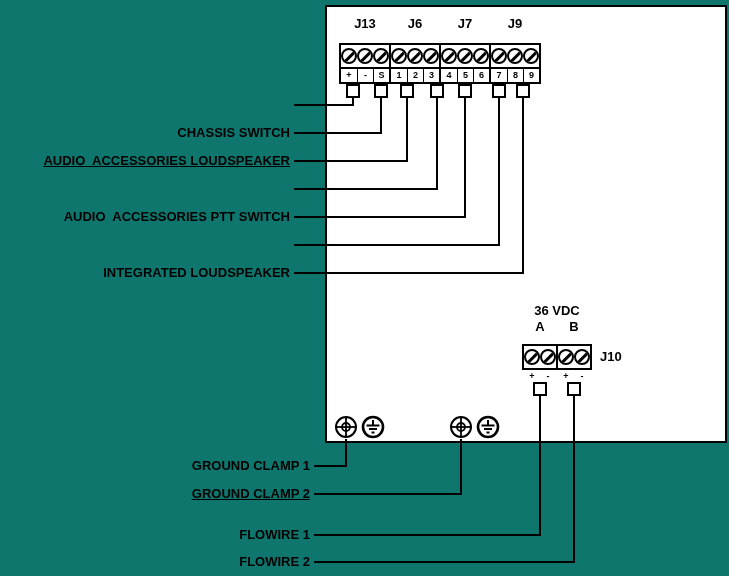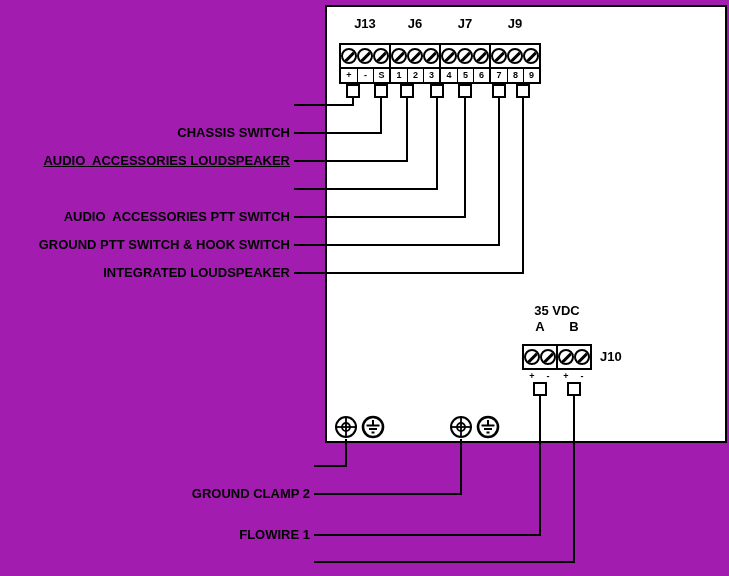--- a/index.html
+++ b/index.html
@@ -1,16 +1,16 @@
 <!DOCTYPE html>
 <html><head>
 <meta charset="utf-8">
 <style>
   html,body{margin:0;padding:0;background:#ffffff;}
-  #stage{position:relative;width:729px;height:576px;background:#a21caf;
+  #stage{position:relative;width:729px;height:576px;background:#0f766e;
          font-family:"Liberation Sans",sans-serif;color:#000;overflow:hidden;}
   .outline{position:absolute;left:325px;top:5px;width:402px;height:438px;
            border:2px solid #000;box-sizing:border-box;background:#fff;}
   .lbl{position:absolute;font-weight:bold;font-size:13px;line-height:16px;white-space:pre;}
   .lbl.r{text-align:right;}
   .clabel{position:absolute;width:48px;text-align:center;font-weight:bold;font-size:13px;line-height:16px;}
   .hline{position:absolute;height:2px;background:#000;}
   .vline{position:absolute;width:2px;background:#000;}
   .tab{position:absolute;width:14px;height:14px;border:2px solid #000;background:#fff;box-sizing:border-box;}
   .strip{position:absolute;left:339px;top:43px;display:flex;border:2px solid #000;background:#fff;}
@@ -159,29 +159,28 @@
   <div class="hline" style="left:294px;top:160px;width:113px;"></div>
   <div class="vline" style="left:406px;top:98px;height:64px;"></div>
 
   <div class="hline" style="left:294px;top:188px;width:143px;"></div>
   <div class="vline" style="left:436px;top:98px;height:92px;"></div>
 
   <div class="lbl r" style="left:0;top:209px;width:290px;">AUDIO  ACCESSORIES PTT SWITCH</div>
   <div class="hline" style="left:294px;top:216px;width:171px;"></div>
   <div class="vline" style="left:464px;top:98px;height:120px;"></div>
 
-  <div class="lbl r" style="left:0;top:237px;width:290px;">GROUND PTT SWITCH &amp; HOOK SWITCH</div>
   <div class="hline" style="left:294px;top:244px;width:205px;"></div>
   <div class="vline" style="left:498px;top:98px;height:148px;"></div>
 
   <div class="lbl r" style="left:0;top:265px;width:290px;">INTEGRATED LOUDSPEAKER</div>
   <div class="hline" style="left:294px;top:272px;width:229px;"></div>
   <div class="vline" style="left:522px;top:98px;height:176px;"></div>
 
-  <div class="lbl" style="left:522px;top:303px;width:70px;text-align:center;">35 VDC</div>
+  <div class="lbl" style="left:522px;top:303px;width:70px;text-align:center;">36 VDC</div>
   <div class="lbl" style="left:524px;top:319px;width:32px;text-align:center;">A</div>
   <div class="lbl" style="left:558px;top:319px;width:32px;text-align:center;">B</div>
   <div class="lbl r" style="left:496px;top:349px;width:40px;">J8</div>
   <div class="lbl" style="left:600px;top:349px;width:40px;">J10</div>
 
   <div class="pblock">
     <div class="pgroup">
       <div class="tcell">
           <div class="screw">
             <div class="slot"></div>
@@ -235,27 +234,29 @@
     <line x1="2" y1="12" x2="22" y2="12" stroke="#000" stroke-width="1.8"></line>
   </svg>
   <svg class="gsym" style="left:476px;top:415px;" width="24" height="24" viewBox="0 0 24 24">
     <circle cx="12" cy="12" r="10" fill="#fff" stroke="#000" stroke-width="2.6"></circle>
     <line x1="12" y1="5" x2="12" y2="10.5" stroke="#000" stroke-width="2"></line>
     <line x1="5.5" y1="10.5" x2="18.5" y2="10.5" stroke="#000" stroke-width="2"></line>
     <line x1="8" y1="14" x2="16" y2="14" stroke="#000" stroke-width="2"></line>
     <line x1="10.5" y1="17.5" x2="13.5" y2="17.5" stroke="#000" stroke-width="2"></line>
   </svg>
 
+  <div class="lbl r" style="left:0;top:458px;width:310px;">GROUND CLAMP 1</div>
   <div class="hline" style="left:314px;top:465px;width:33px;"></div>
   <div class="vline" style="left:345px;top:439px;height:28px;"></div>
 
-  <div class="lbl r" style="left:0;top:486px;width:310px;">GROUND CLAMP 2</div>
+  <div class="lbl r" style="left:0;top:486px;width:310px;text-decoration:underline;">GROUND CLAMP 2</div>
   <div class="hline" style="left:314px;top:493px;width:148px;"></div>
   <div class="vline" style="left:460px;top:439px;height:56px;"></div>
 
   <div class="lbl r" style="left:0;top:527px;width:310px;">FLOWIRE 1</div>
   <div class="hline" style="left:314px;top:534px;width:227px;"></div>
   <div class="vline" style="left:539px;top:396px;height:140px;"></div>
 
+  <div class="lbl r" style="left:0;top:554px;width:310px;">FLOWIRE 2</div>
   <div class="hline" style="left:314px;top:561px;width:261px;"></div>
   <div class="vline" style="left:573px;top:396px;height:167px;"></div>
 
 </div>
 
 </body></html>

